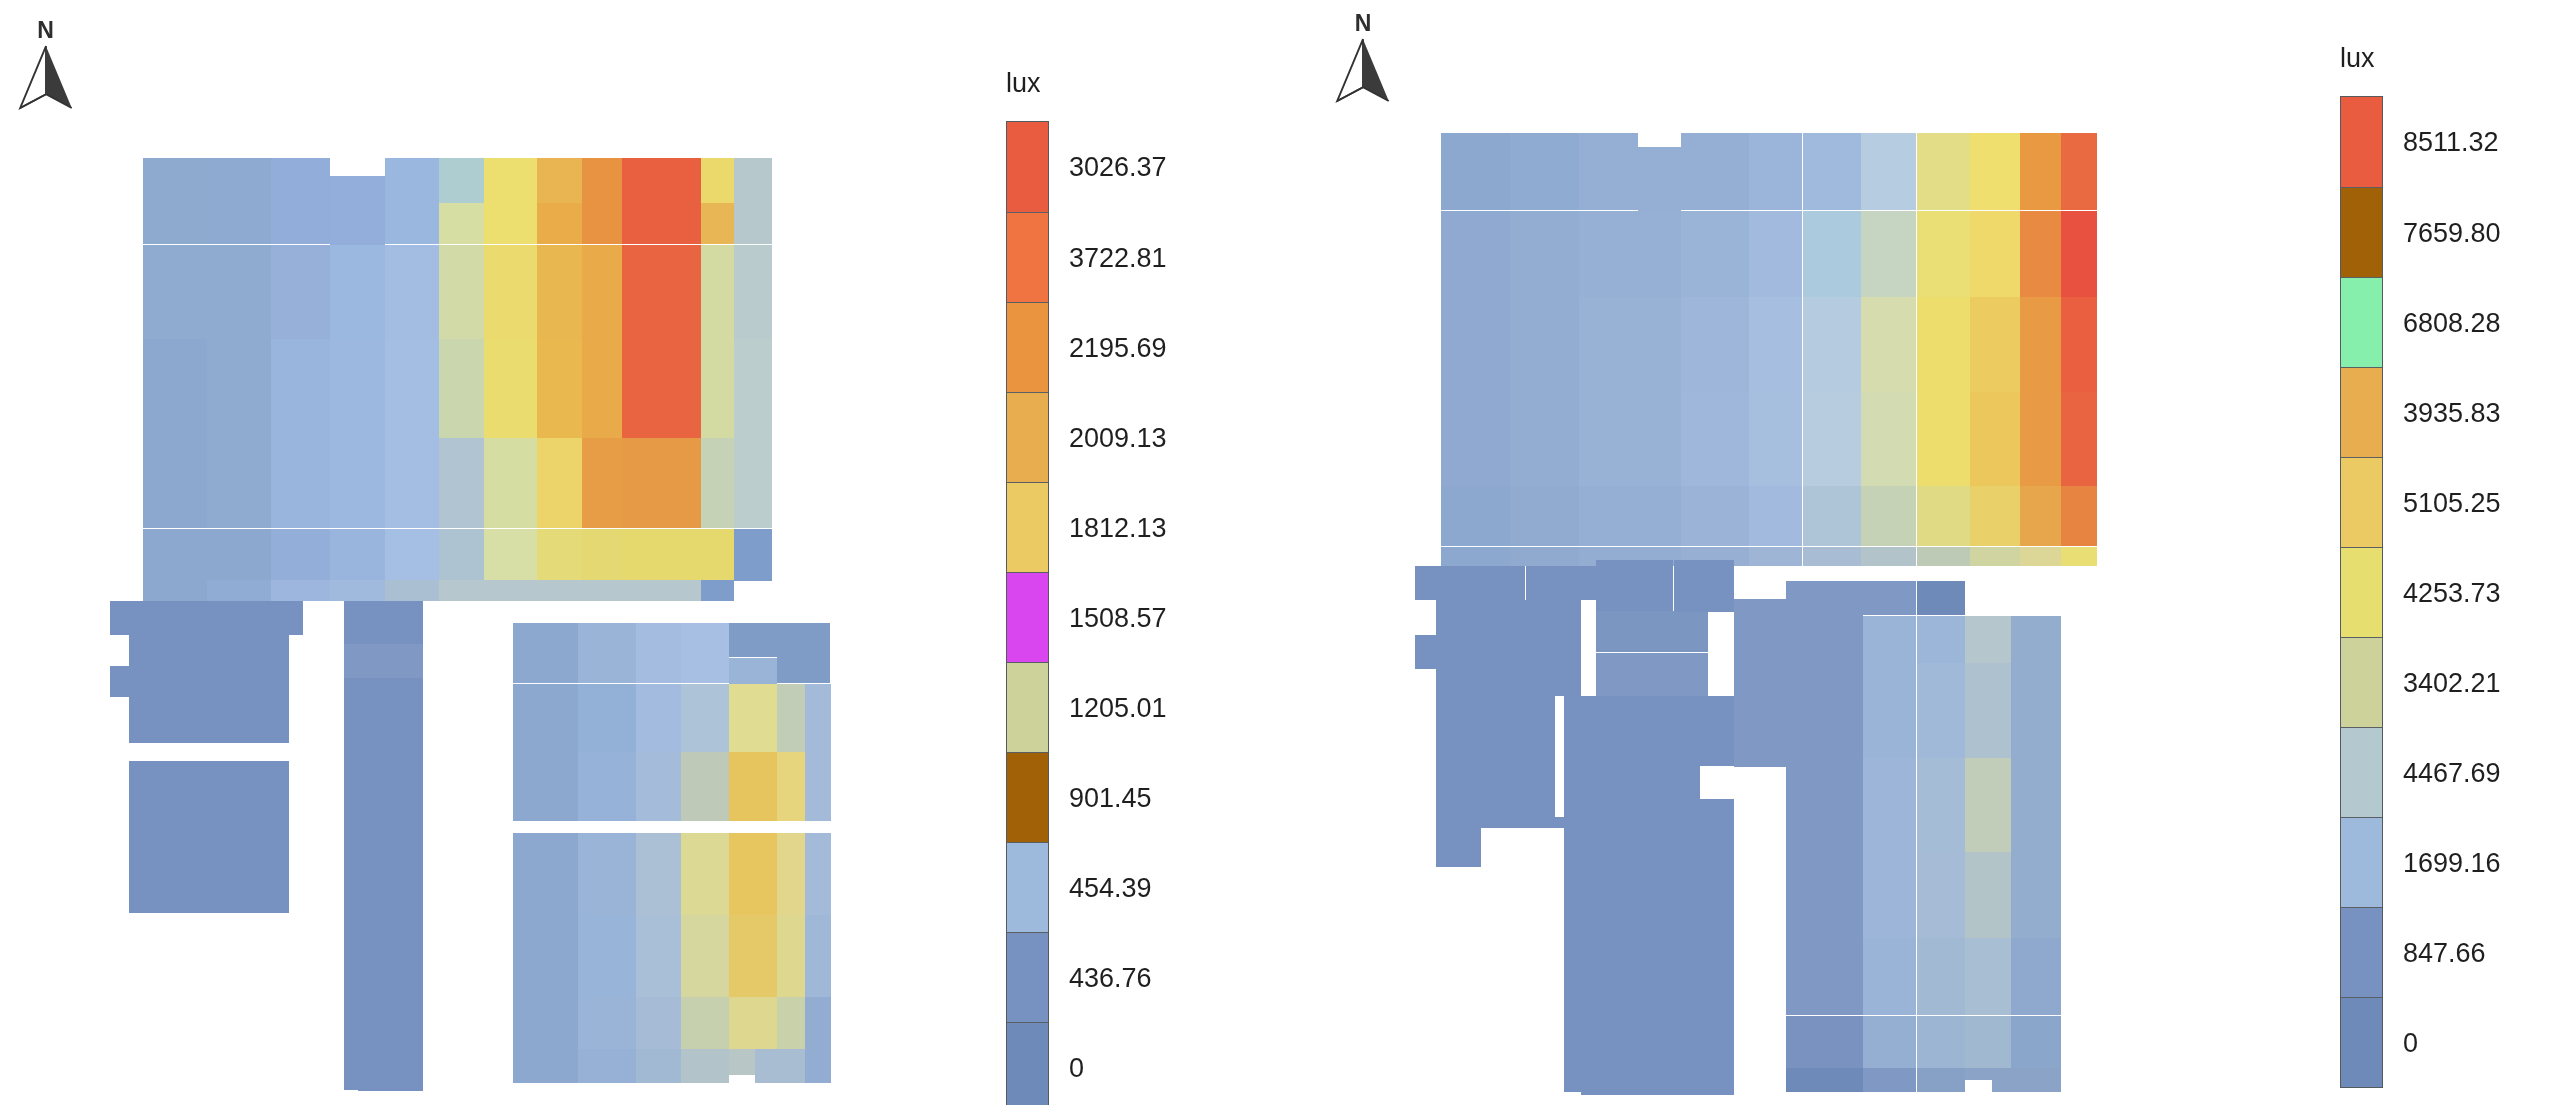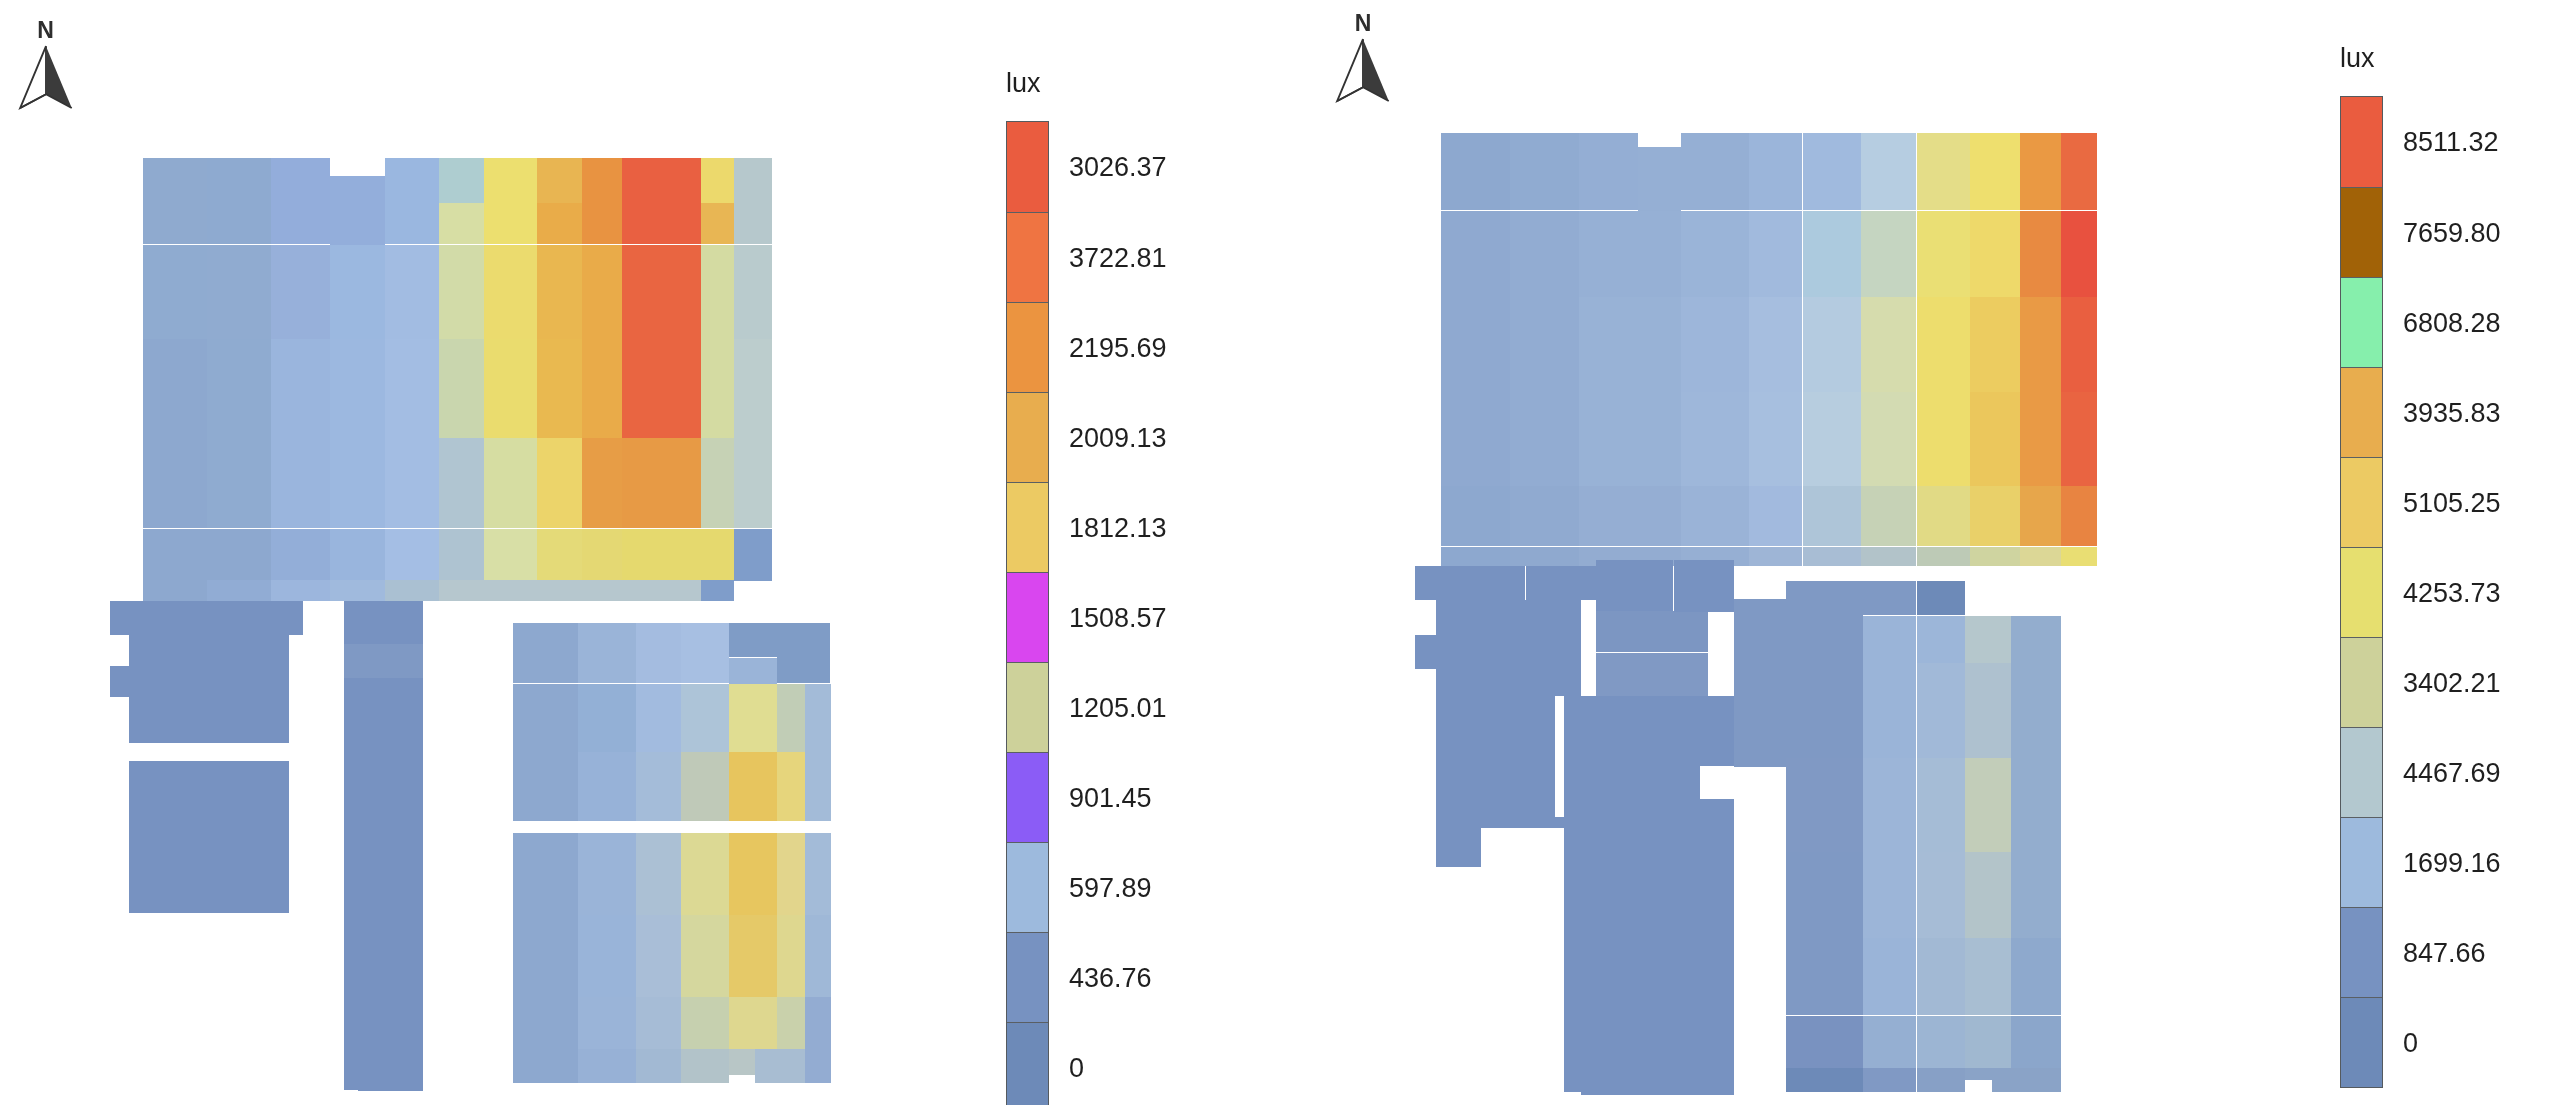--- a/index.html
+++ b/index.html
@@ -283,25 +283,25 @@
       </div>
       <div class="legend-row" style="background:#ecca63">
         <span class="legend-label">1812.13</span>
       </div>
       <div class="legend-row" style="background:#d946ef">
         <span class="legend-label">1508.57</span>
       </div>
       <div class="legend-row" style="background:#cdd19a">
         <span class="legend-label">1205.01</span>
       </div>
-      <div class="legend-row" style="background:#8b5cf6">
+      <div class="legend-row" style="background:#a16207">
         <span class="legend-label">901.45</span>
       </div>
       <div class="legend-row" style="background:#9dbadd">
-        <span class="legend-label">597.89</span>
+        <span class="legend-label">454.39</span>
       </div>
       <div class="legend-row" style="background:#7792c1">
         <span class="legend-label">436.76</span>
       </div>
       <div class="legend-row" style="background:#6d8ab8">
         <span class="legend-label">0</span>
       </div>
     </div>
   </div>
 </div>

